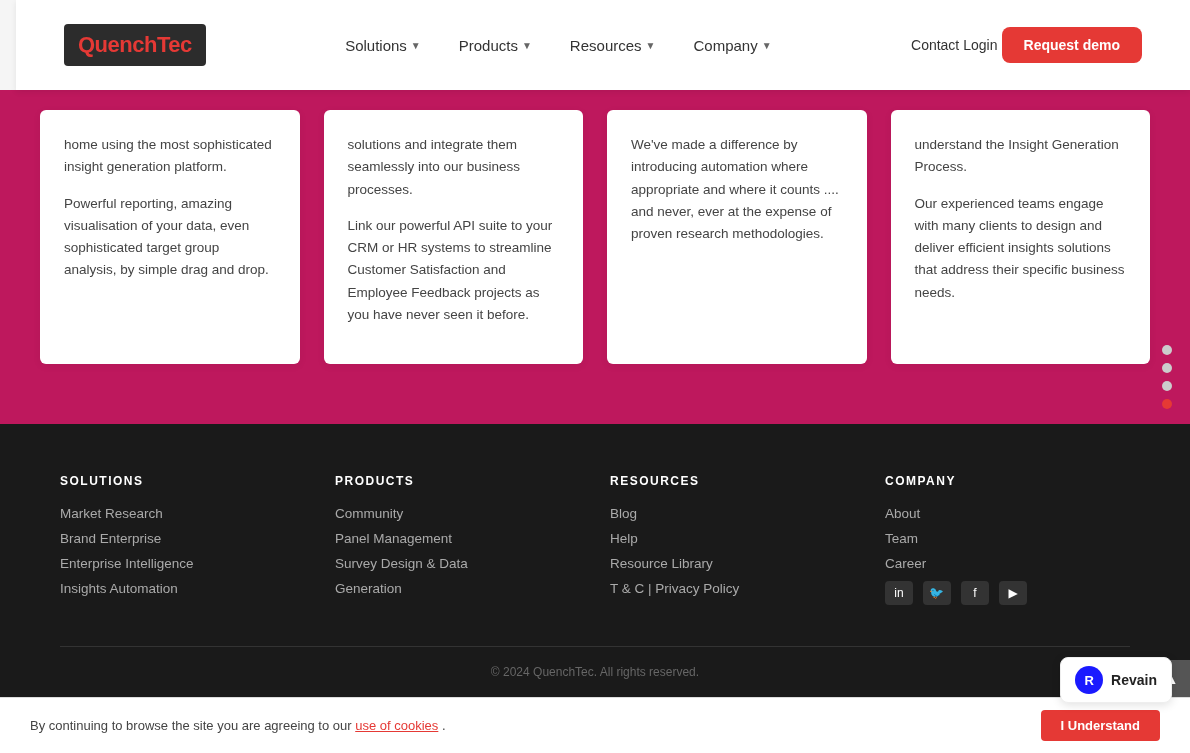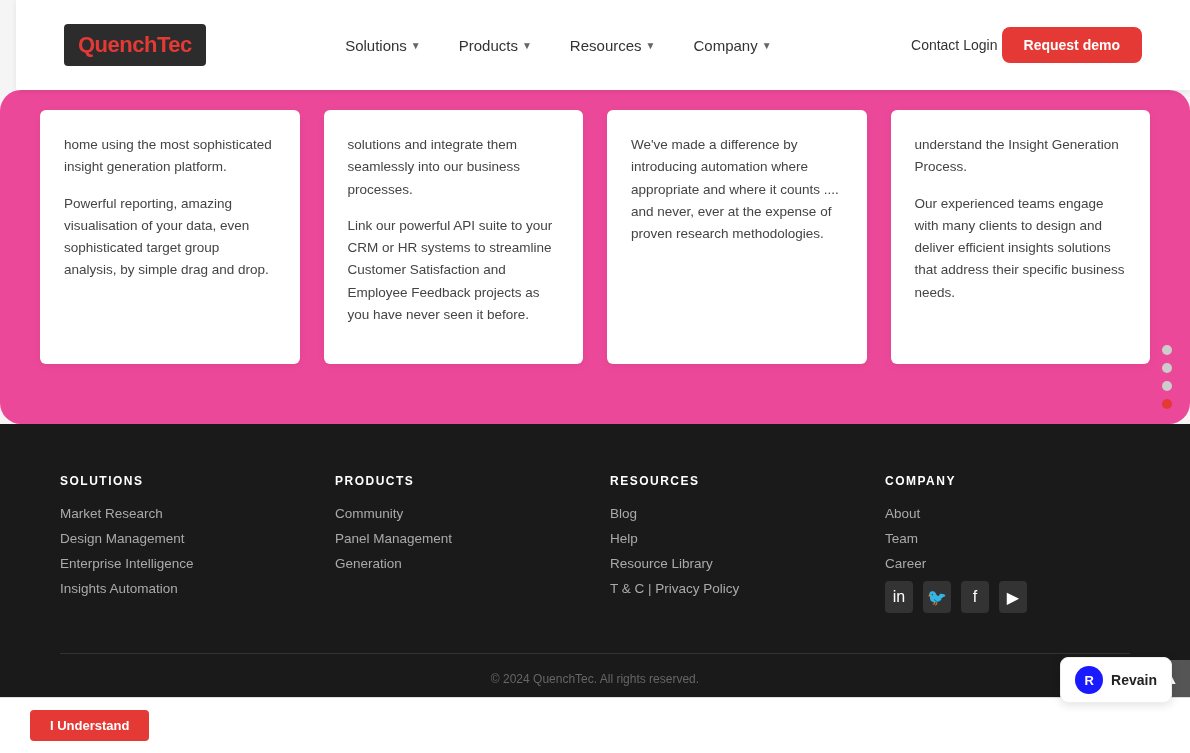--- a/index.html
+++ b/index.html
@@ -29,22 +29,22 @@
     .btn-demo {
       background: #e53935; color: #fff; border: none; padding: 10px 22px;
       border-radius: 8px; font-size: 14px; font-weight: 600; cursor: pointer;
     }
 
     
     .main-area { padding-top: 90px; background: #f5f5f5; }
 
     
     .cards-section {
-      background: #ec4899; padding: 20px 40px 60px; display: grid;
-      grid-template-columns: repeat(4, 1fr); gap: 24px; border-radius: 21px;
+      background: #be185d; padding: 20px 40px 60px; display: grid;
+      grid-template-columns: repeat(4, 1fr); gap: 24px;
     }
     .card { background: #fff; border-radius: 6px; padding: 24px; box-shadow: 0 2px 8px rgba(0,0,0,0.06); }
     .card-text { font-size: 13.5px; color: #444; line-height: 1.65; margin-bottom: 14px; }
 
     
     .scroll-dots {
       position: fixed; right: 18px; top: 50%; transform: translateY(-50%);
       display: flex; flex-direction: column; gap: 8px; z-index: 200;
     }
     .dot {
@@ -62,23 +62,23 @@
     .footer-col-title {
       color: #fff; font-size: 12px; font-weight: 700; letter-spacing: 1.5px;
       text-transform: uppercase; margin-bottom: 18px;
     }
     .footer-link {
       display: block; color: #aaa; font-size: 13.5px; margin-bottom: 10px;
       cursor: pointer; text-decoration: none;
     }
     .footer-social { display: flex; gap: 10px; margin-top: 10px; }
     .social-icon {
-      width: 28px; height: 32px; border-radius: 4px; background: #333;
+      width: 28px; height: 24px; border-radius: 4px; background: #333;
       display: flex; align-items: center; justify-content: center;
-      color: #fff; font-size: 16px; cursor: pointer; font-style: normal;
+      color: #fff; font-size: 12px; cursor: pointer; font-style: normal;
     }
     .footer-bottom {
       border-top: 1px solid #333; padding-top: 18px;
       font-size: 12px; color: #666; text-align: center;
     }
 
     
     .cookie-banner {
       position: fixed; bottom: 0; left: 0; right: 0; background: #fff;
       border-top: 1px solid #ddd; padding: 12px 30px;
@@ -171,28 +171,29 @@
     <div class="dot"></div>
     <div class="dot"></div>
     <div class="dot active"></div>
   </div>
 
 <footer>
   <div class="footer-grid" id="footer-container">
   <div>
         <div class="footer-col-title">Solutions</div>
         <a class="footer-link">Market Research</a>
-        <a class="footer-link">Design Management</a>
+        <a class="footer-link">Brand Enterprise</a>
         <a class="footer-link">Enterprise Intelligence</a>
         <a class="footer-link">Insights Automation</a>
       </div>
       <div>
         <div class="footer-col-title">Products</div>
         <a class="footer-link">Community</a>
         <a class="footer-link">Panel Management</a>
+        <a class="footer-link">Survey Design &amp; Data</a>
         <a class="footer-link">Generation</a>
       </div>
       <div>
         <div class="footer-col-title">Resources</div>
         <a class="footer-link">Blog</a>
         <a class="footer-link">Help</a>
         <a class="footer-link">Resource Library</a>
         <a class="footer-link">T &amp; C  |  Privacy Policy</a>
       </div>
       <div>
@@ -209,19 +210,24 @@
       </div>
     </div>
   <div class="footer-bottom">
     <span>© 2024 QuenchTec. All rights reserved.</span>
   </div>
 </footer>
 
 <div class="scroll-up">▲</div>
 
 <div class="cookie-banner">
+  <span>
+    <span>By continuing to browse the site you are agreeing to our</span>
+    <a class="cookie-link">use of cookies</a>
+    <span>.</span>
+  </span>
   <button class="cookie-btn">I Understand</button>
 </div>
 
 <div class="revain-widget">
   <div class="revain-icon">R</div>
   <span class="revain-label">Revain</span>
 </div>
 
 </body></html>

